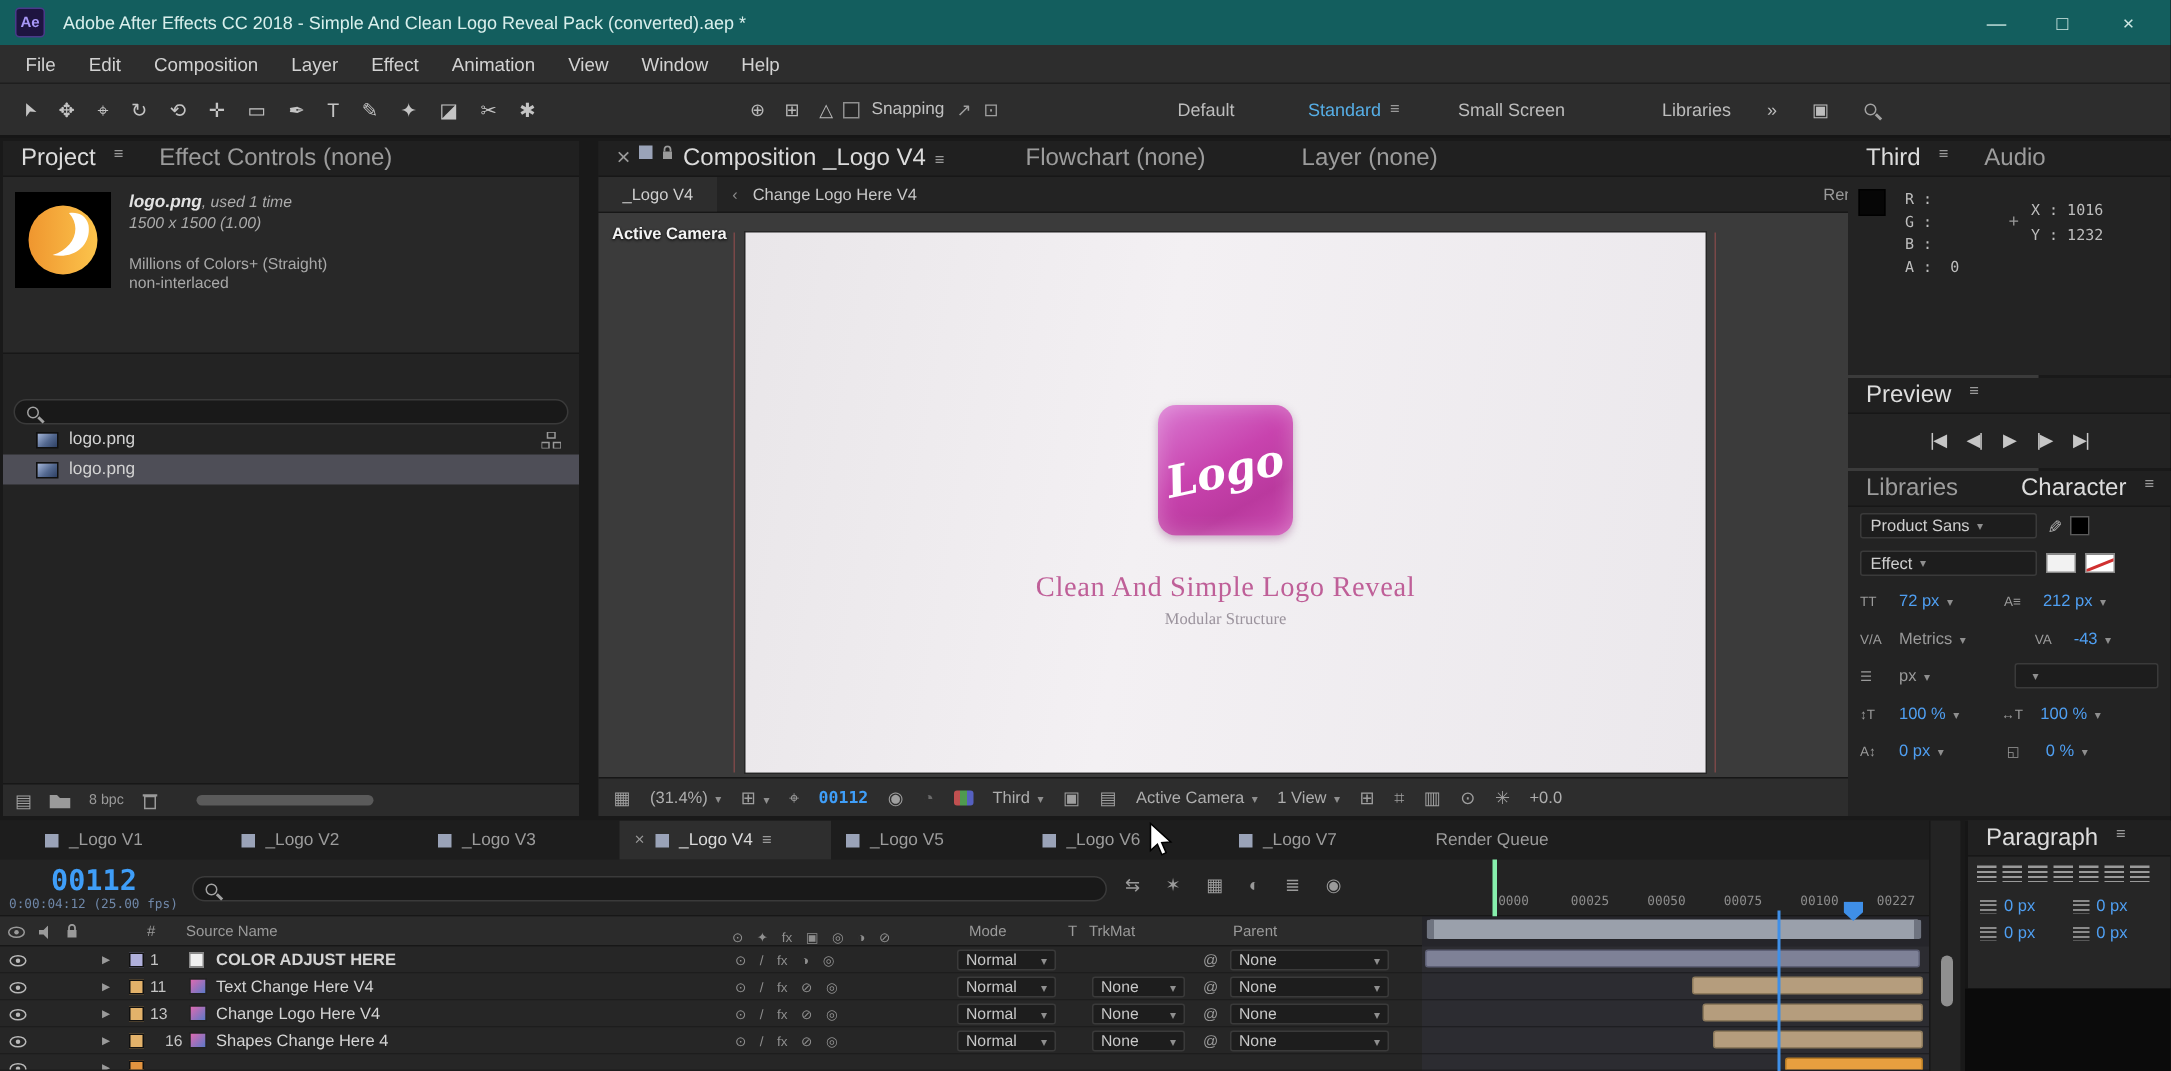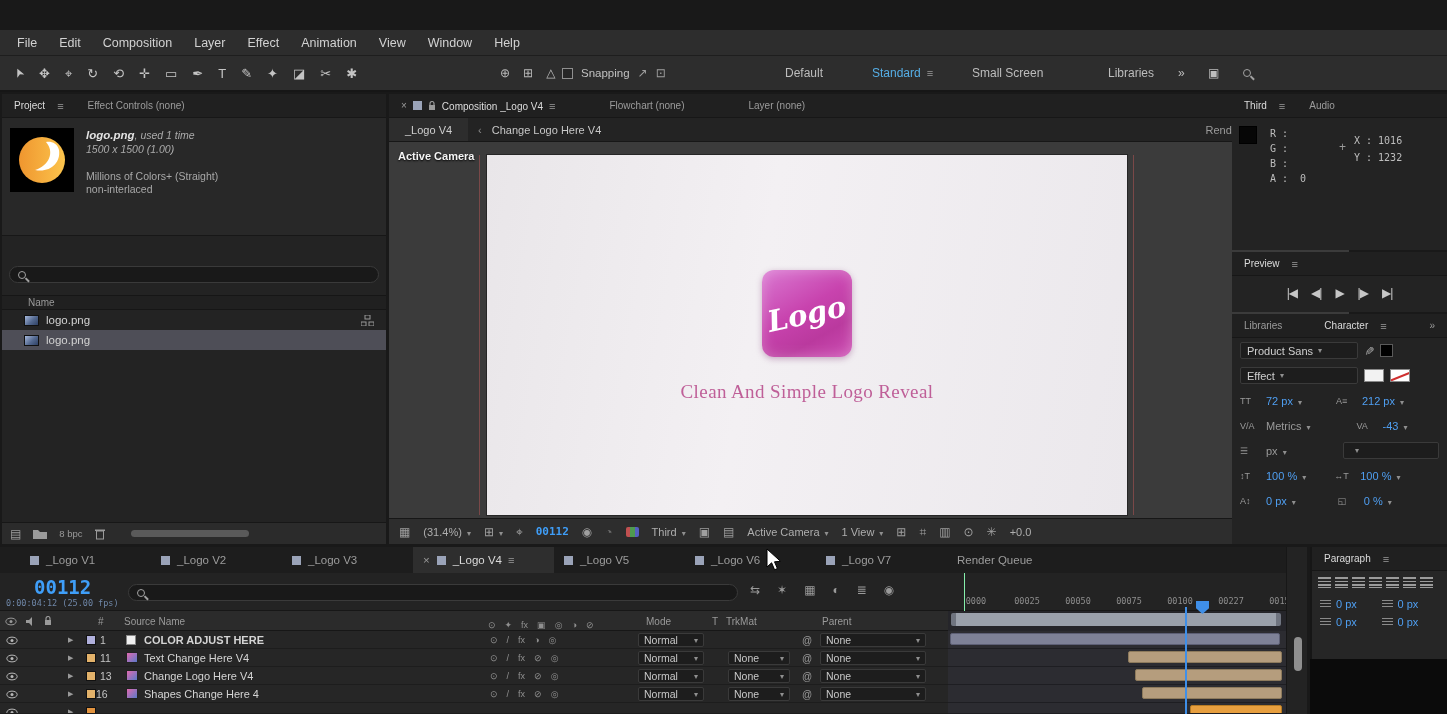--- a/index.html
+++ b/index.html
@@ -28,21 +28,21 @@
   .checkbox{width:11px;height:11px;border:1px solid #8f8f8f;background:#262626;}
   .ws{position:absolute;top:0;height:34px;display:flex;align-items:center;font-size:12px;color:#bdbdbd;white-space:nowrap;}
   .ws.active{color:#56aee6;}
   .hamb::after{content:"≡";color:#9a9a9a;margin-left:6px;font-size:11px;}
   .mag{width:8px;height:8px;border:1.5px solid #a2a2a2;border-radius:50%;position:relative;display:inline-block;}
   .mag::after{content:"";position:absolute;left:6px;top:7px;width:5px;height:1.5px;background:#a2a2a2;transform:rotate(45deg);}
 
   
   .panel{background:#232323;}
   .ptabs{height:24px;display:flex;align-items:center;background:#202020;border-bottom:1px solid #171717;}
-  .ptab{padding:0 12px;color:#9c9c9c;font-size:10px;display:flex;gap:6px;align-items:center;white-space:nowrap;}
+  .ptab{padding:0 12px;color:#9c9c9c;font-size:16px;display:flex;gap:6px;align-items:flex-start;white-space:nowrap;}
   .ptab.active{color:#dcdcdc;}
   .dd-caret::after{content:"▾";font-size:8px;color:#8f8f8f;margin-left:5px;}
   .boxed{background:#1d1d1d;border:1px solid #3a3a3a;border-radius:2px;height:17px;display:inline-flex;align-items:center;padding:0 6px;color:#cfcfcf;}
 
   
   .project{left:2px;top:94px;width:384px;height:450px;}
   .pstrip{height:118px;background:#282828;border-bottom:1px solid #171717;position:relative;}
   .thumb{position:absolute;left:8px;top:10px;width:64px;height:64px;background:#000;}
   .pmeta{position:absolute;left:84px;top:10px;line-height:14px;font-style:italic;}
   .fname{color:#e2e2e2;font-weight:bold;font-size:11.5px;}
@@ -51,21 +51,21 @@
   .search-row{margin:30px 7px 0 7px;height:17px;background:#191919;border:1px solid #3a3a3a;border-radius:9px;display:flex;align-items:center;padding:0 8px;gap:6px;}
   .name-hd{margin-top:12px;height:15px;background:#202020;border-top:1px solid #161616;border-bottom:1px solid #161616;color:#9a9a9a;font-size:10px;padding-left:26px;display:flex;align-items:center;}
   .pitem{height:20px;display:flex;align-items:center;gap:7px;padding-left:22px;font-size:11.5px;color:#d2d2d2;position:relative;}
   .pitem.selected{background:#4e4e57;}
   .fico{width:15px;height:11px;background:linear-gradient(135deg,#a5b7da 0%,#53688f 55%,#2e4063 100%);border:1px solid #101010;flex:0 0 auto;}
   .exp{color:#9a9a9a;font-size:7px;width:8px;}
   .pfooter{position:absolute;left:0;bottom:0;width:100%;height:22px;background:#2b2b2b;border-top:1px solid #171717;display:flex;align-items:center;gap:12px;padding:0 8px;color:#9a9a9a;}
   .scrollpill{width:118px;height:7px;background:#5a5a5a;border-radius:4px;margin-left:14px;}
 
   
-  .comp{left:389px;top:94px;width:960px;height:450px;}
+  .comp{left:399px;top:94px;width:960px;height:450px;}
   .closex{color:#9a9a9a;}
   .closex::before{content:"×";}
   .tabsq{width:9px;height:9px;background:#9aa3b8;display:inline-block;}
   .cbread{height:24px;background:#232323;border-bottom:1px solid #171717;display:flex;align-items:center;}
   .crumb-tab{background:#2d2d2d;height:100%;display:flex;align-items:center;padding:0 16px;color:#cfcfcf;gap:8px;}
   .crumb-sep{color:#8a8a8a;margin:0 10px;}
   .renderer-box{border:1px solid #3c3c3c;background:#1f1f1f;padding:1px 10px;margin:0 12px 0 8px;border-radius:2px;color:#cfcfcf;}
   .viewport{position:relative;height:376px;background:#3b3b3b;overflow:hidden;}
   .cam-label{position:absolute;left:9px;top:8px;color:#f4f4f4;font-weight:bold;font-size:11px;text-shadow:0 1px 2px #000;}
   .canvas{position:absolute;left:98px;top:13px;width:640px;height:360px;background:linear-gradient(100deg,#e9e6e9 0%,#f3f0f3 42%,#ebe8ec 100%);box-shadow:0 0 0 1px #262626;}
@@ -113,21 +113,21 @@
   
   .timeline{left:0;top:547px;width:1307px;height:167px;background:#232323;overflow:hidden;}
   .tl-tabs{position:absolute;left:0;top:0;width:1307px;height:26px;background:#1d1d1d;display:flex;align-items:center;padding-left:20px;}
   .ttab{height:26px;display:flex;align-items:center;gap:7px;width:131px;padding-left:10px;color:#9c9c9c;font-size:11.5px;white-space:nowrap;}
   .ttab.active{background:#2e2e2e;color:#dadada;width:141px;}
   .tl-controls{position:absolute;left:0;top:26px;width:1307px;height:38px;border-bottom:1px solid #171717;}
   .big-tc{position:absolute;left:34px;top:3px;font-family:"DejaVu Sans Mono",monospace;font-size:19px;font-weight:bold;color:#3f9ef8;}
   .tc-sub{position:absolute;left:6px;top:25px;font-size:8.5px;color:#6f87a8;}
   .tl-search{position:absolute;left:128px;top:11px;width:610px;height:17px;background:#191919;border:1px solid #3a3a3a;border-radius:9px;display:flex;align-items:center;padding:0 8px;gap:6px;}
   .tl-icons{position:absolute;left:750px;top:10px;display:flex;gap:17px;color:#9a9a9a;font-size:12px;}
-  .ruler{position:absolute;left:964px;top:0;width:338px;height:38px;border-left:1px solid #86efac;}
+  .ruler{position:absolute;left:995px;top:0;width:338px;height:38px;border-left:3px solid #86efac;}
   .tick{position:absolute;bottom:5px;width:36px;text-align:center;font-size:8.5px;color:#8d8d8d;font-family:"DejaVu Sans Mono",monospace;}
   .cti-head{position:absolute;left:231px;bottom:-3px;width:13px;height:13px;background:#3f8fe8;clip-path:polygon(0 0,100% 0,100% 55%,50% 100%,0 55%);z-index:7;}
   .tl-header{position:absolute;left:0;top:64px;width:948px;height:20px;background:#2b2b2b;border-bottom:1px solid #171717;}
   .hcell{position:absolute;top:0;height:20px;display:flex;align-items:center;color:#9a9a9a;font-size:10px;gap:8px;}
   .tl-right{position:absolute;left:948px;top:64px;width:338px;height:103px;background:#25252a;}
   .work-area{position:absolute;left:3px;top:2px;width:330px;height:13px;background:#9aa0ab;border-radius:2px;border-left:5px solid #6f7480;border-right:5px solid #6f7480;}
   .trow{position:absolute;left:0;width:338px;height:18px;background:#2c2c31;border-bottom:1px solid #1e1e22;}
   .bar{position:absolute;top:2px;height:12px;border-radius:2px;}
   .cti-line{position:absolute;left:1185px;top:60px;width:2px;height:107px;background:#3f8fe8;z-index:6;}
   .tl-rows{position:absolute;left:0;top:84px;width:948px;height:83px;overflow:hidden;}
@@ -143,20 +143,27 @@
   .pick{color:#9a9a9a;font-size:10px;}
   .tl-edge{position:absolute;left:1286px;top:0;width:21px;height:167px;background:#232323;border-left:1px solid #171717;}
   .vthumb{position:absolute;left:7px;top:90px;width:8px;height:34px;background:#8f8f8f;border-radius:4px;}
   .cursor{left:766px;top:548px;z-index:999;}
 </style>
 </head>
 <body>
 
 <div id="screen">
 
+  <div class="abs titlebar">
+    <span class="appbadge">Ae</span>
+    <span class="wtitle">Adobe After Effects CC 2018 - Simple And Clean Logo Reveal Pack  (converted).aep *</span>
+    <span class="wctrl">—</span>
+    <span class="wctrl">□</span>
+    <span class="wctrl">×</span>
+  </div>
 
   <div class="abs menubar">
     <span class="menu-item">File</span>
     <span class="menu-item">Edit</span>
     <span class="menu-item">Composition</span>
     <span class="menu-item">Layer</span>
     <span class="menu-item">Effect</span>
     <span class="menu-item">Animation</span>
     <span class="menu-item">View</span>
     <span class="menu-item">Window</span>
@@ -228,21 +235,20 @@
         <div class="fdim">1500 x 1500 (1.00)</div>
       </div>
       <div class="pmeta2">
         <div>Millions of Colors+ (Straight)</div>
         <div>non-interlaced</div>
       </div>
     </div>
     <div class="search-row">
       <span class="mag"></span>
     </div>
-    <div class="name-hd">Name</div>
     <div class="pitem">
       <span class="fico"></span>
       <span>logo.png</span>
       <svg width="13" height="11" style="position:absolute;right:12px;top:5px;">
         <rect x="4" y="0" width="5" height="4" fill="none" stroke="#9a9a9a"></rect>
         <rect x="0" y="7" width="5" height="4" fill="none" stroke="#9a9a9a"></rect>
         <rect x="8" y="7" width="5" height="4" fill="none" stroke="#9a9a9a"></rect>
       </svg>
     </div>
     <div class="pitem selected">
@@ -286,20 +292,21 @@
     </div>
     <div class="viewport">
       <span class="cam-label">Active Camera</span>
       <span class="vguide" style="left:90px;"></span>
       <span class="vguide" style="left:744px;"></span>
       <div class="canvas">
         <div class="logo-chip">
           <span class="logo-script">Logo</span>
         </div>
         <div class="canvas-title">Clean And Simple Logo Reveal</div>
+        <div class="canvas-sub">Modular Structure</div>
       </div>
     </div>
     <div class="cstatus">
       <span class="st-ico">▦</span>
       <span class="dd-caret">(31.4%)</span>
       <span class="st-ico dd-caret">⊞</span>
       <span class="st-ico">⌖</span>
       <span class="tc-blue">00112</span>
       <span class="st-ico">◉</span>
       <span class="st-ico" style="color:#6a6a6a;">◔</span>
@@ -615,21 +622,21 @@
 
       <div class="tl-row" style="top:54px;">
         <span class="rcell" style="left:6px;">
             <svg width="12" height="9">
               <ellipse cx="6" cy="4.5" rx="5.2" ry="3.4" fill="none" stroke="#b8b8b8"></ellipse>
               <circle cx="6" cy="4.5" r="1.5" fill="#b8b8b8"></circle>
             </svg>
           </span>
         <span class="rcell exp" style="left:68px;">▶</span>
         <span class="rcell chip" style="left:86px;top:4px;background:#e3b26a;"></span>
-        <span class="rcell lnum" style="left:96px;">16</span>
+        <span class="rcell lnum" style="left:110px;">16</span>
         <span class="rcell ltype-comp" style="left:126px;top:3px;"></span>
         <span class="rcell lname" style="left:144px;">Shapes Change Here 4</span>
         <span class="rcell swg" style="left:490px;">
             <span>⊙</span>
             <span>/</span>
             <span>fx</span>
             <span>⊘</span>
             <span>◎</span>
           </span>
         <span class="rcell mode-dd dd-caret" style="left:638px;top:2px;">

